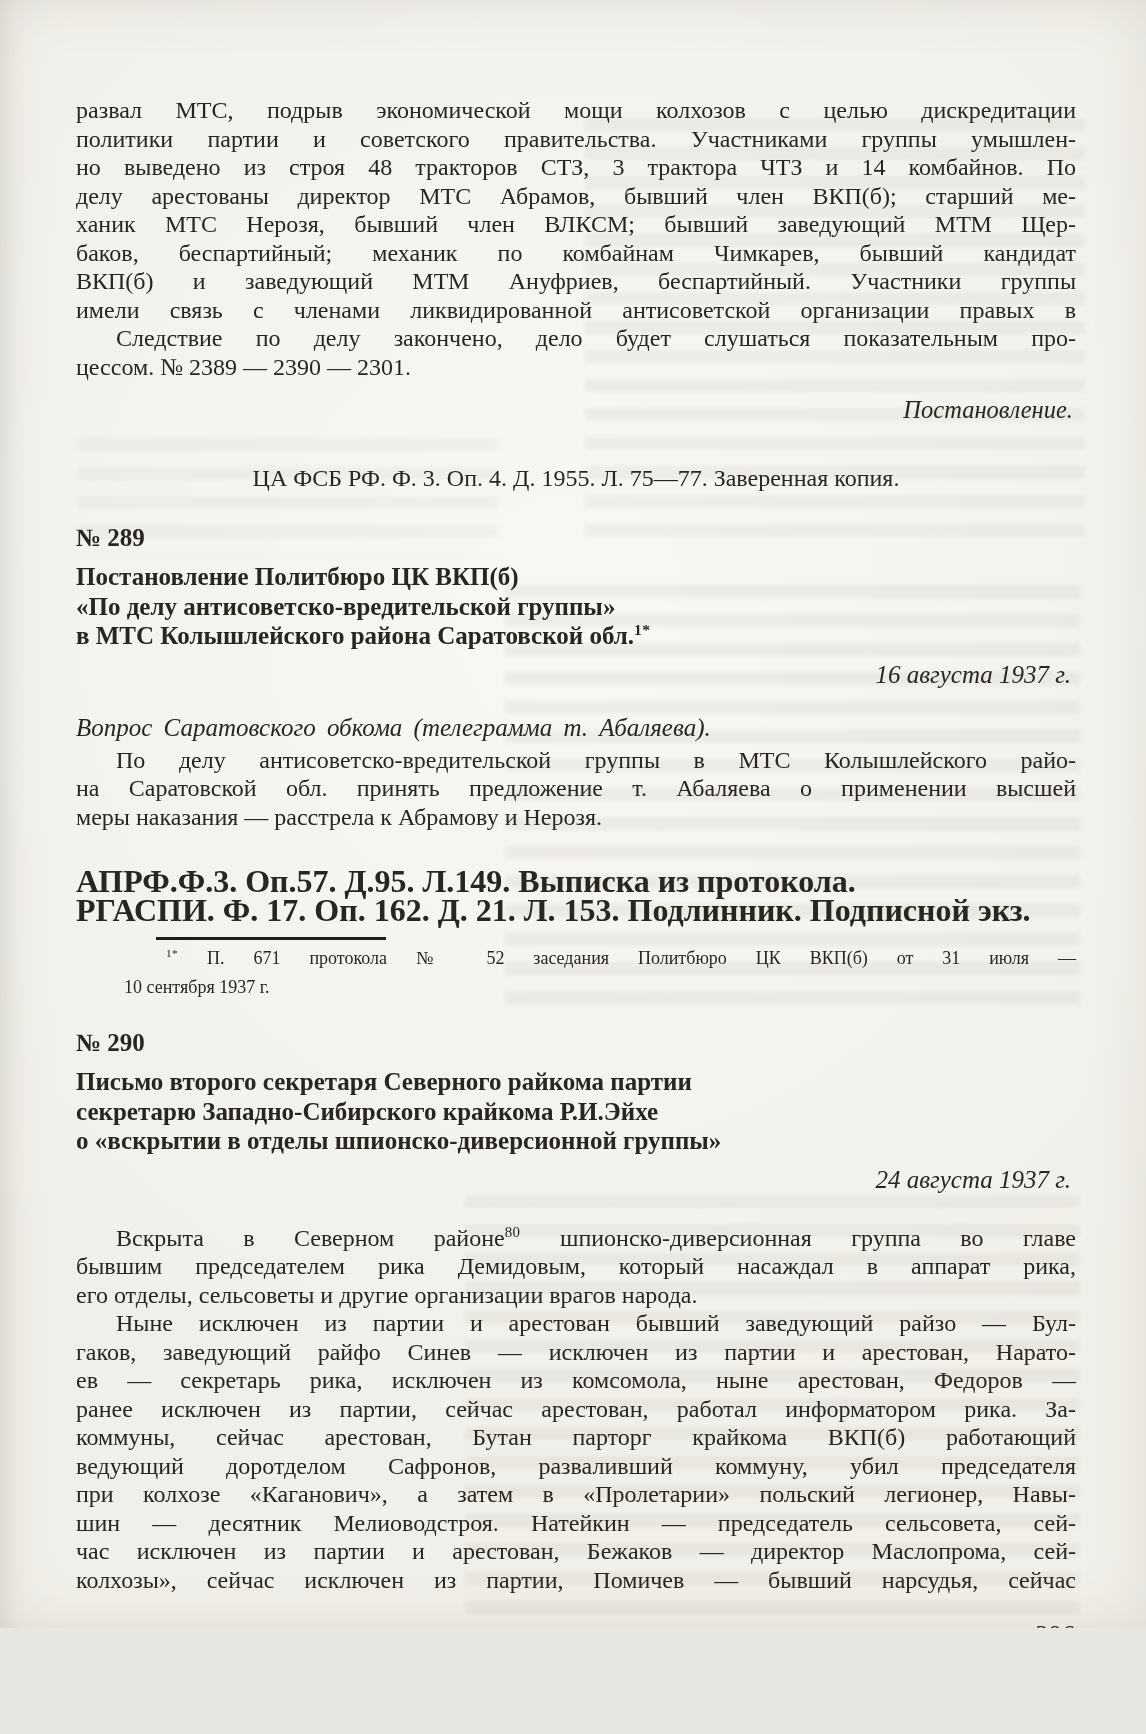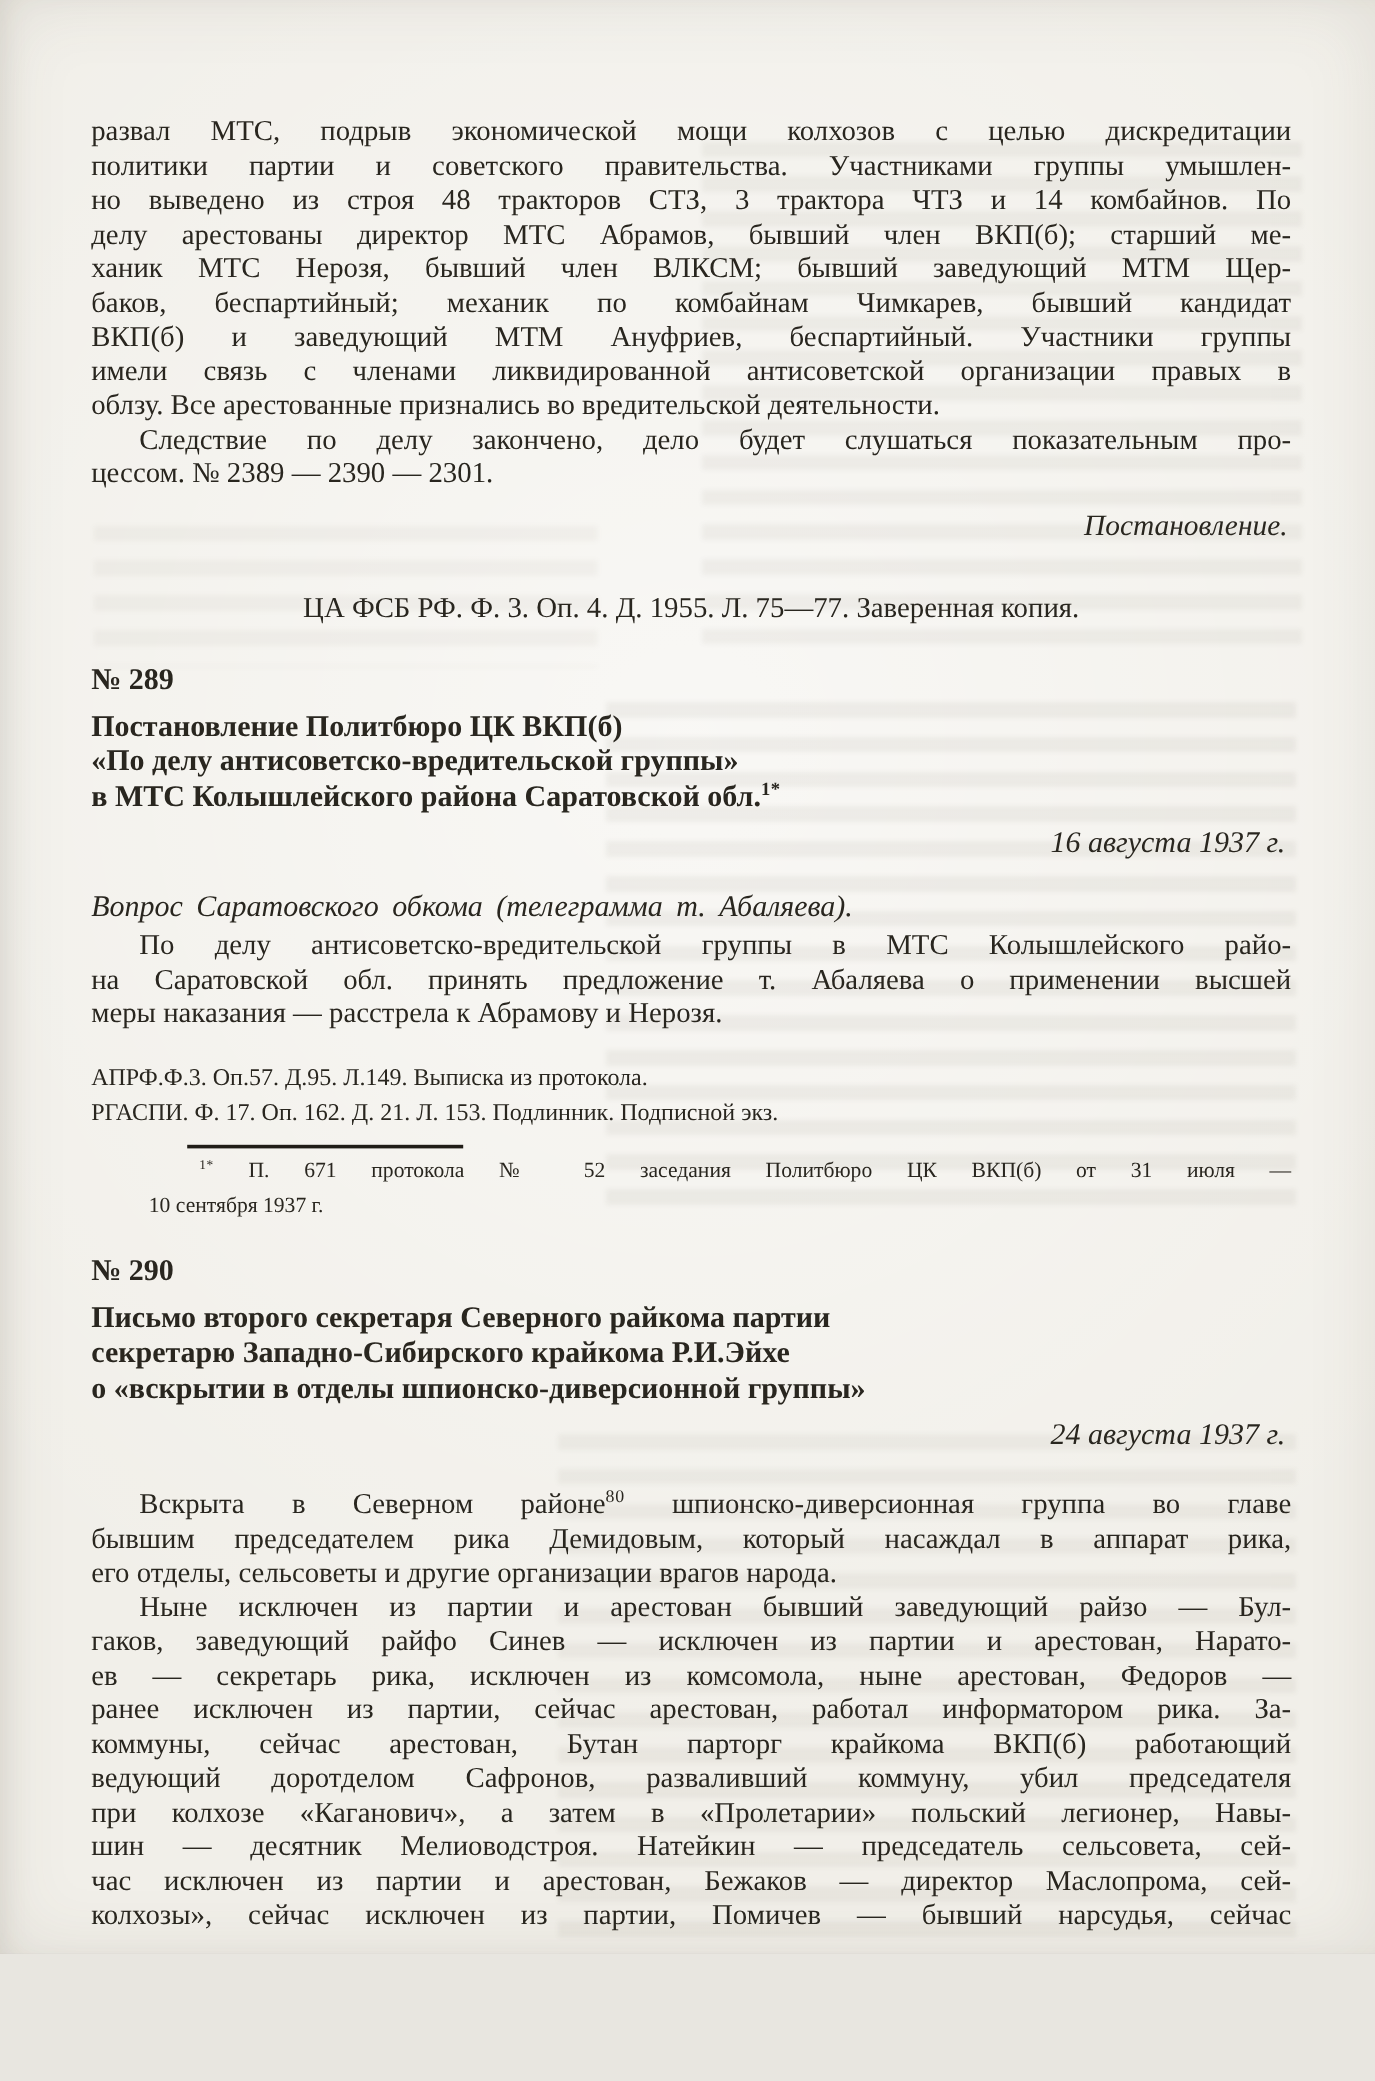--- a/index.html
+++ b/index.html
@@ -65,21 +65,21 @@
     margin-top:9px;
     font-style:italic;font-size:25px;line-height:29px;
     text-align:right;padding-right:5px;
   }
   .doc-subject{
     margin-top:24px;
     font-style:italic;font-size:25px;line-height:29px;
     word-spacing:5px;
   }
   .doc-289 .para{margin-top:4px;}
-  .archives{margin-top:24px;font-size:20px;line-height:29px;}
+  .archives{margin-top:36px;font-size:32px;line-height:29px;font-weight:bold;}
   .arch-line{text-align:left;}
   .footnote-rule{
     margin:12px 0 0 80px;
     width:230px;height:0;
     border-top:3px solid #201d17;
   }
   .footnote{
     margin:4px 0 0 48px;
     font-size:18px;line-height:29px;
   }
@@ -109,21 +109,20 @@
       <div class="body-text">
           <div class="para">
             <div class="line">развал МТС, подрыв экономической мощи колхозов с целью дискредитации</div>
             <div class="line">политики партии и советского правительства. Участниками группы умышлен-</div>
             <div class="line">но выведено из строя 48 тракторов СТЗ, 3 трактора ЧТЗ и 14 комбайнов. По</div>
             <div class="line">делу арестованы директор МТС Абрамов, бывший член ВКП(б); старший ме-</div>
             <div class="line">ханик МТС Нерозя, бывший член ВЛКСМ; бывший заведующий МТМ Щер-</div>
             <div class="line">баков, беспартийный; механик по комбайнам Чимкарев, бывший кандидат</div>
             <div class="line">ВКП(б) и заведующий МТМ Ануфриев, беспартийный. Участники группы</div>
             <div class="line">имели связь с членами ликвидированной антисоветской организации правых в</div>
-            <div class="line last">облзу. Все арестованные признались во вредительской деятельности.</div>
           </div>
           <div class="para indent">
             <div class="line">Следствие по делу закончено, дело будет слушаться показательным про-</div>
             <div class="line last">цессом. № 2389 — 2390 — 2301.</div>
           </div>
         </div>
       <div class="signature">Постановление.</div>
       <div class="archive-single">ЦА ФСБ РФ. Ф. 3. Оп. 4. Д. 1955. Л. 75—77. Заверенная копия.</div>
     </section>
 

